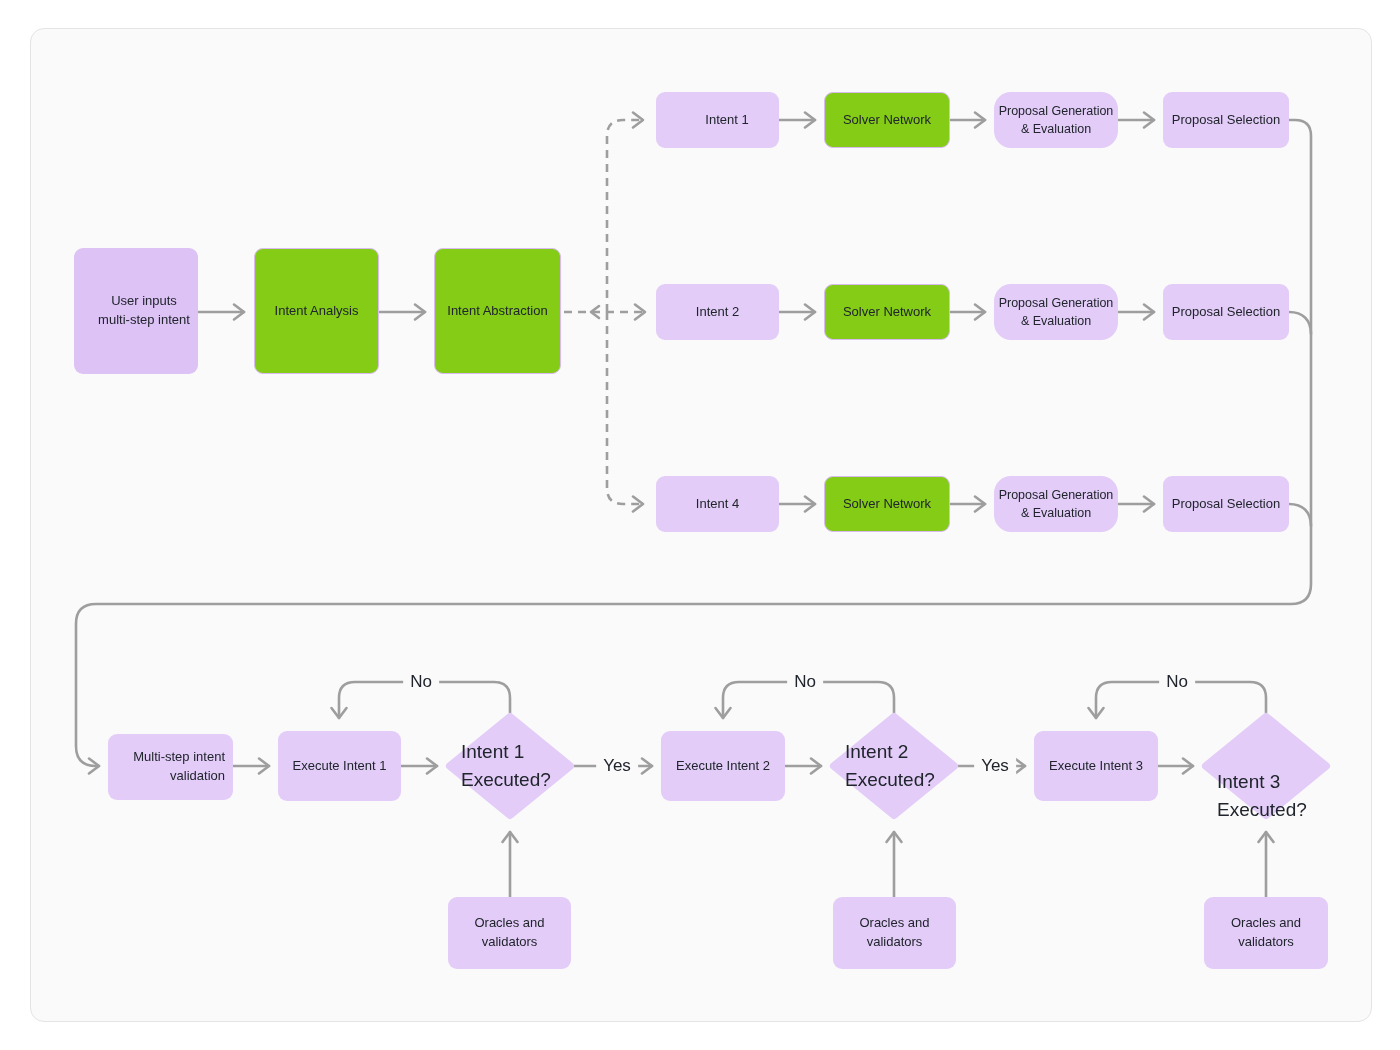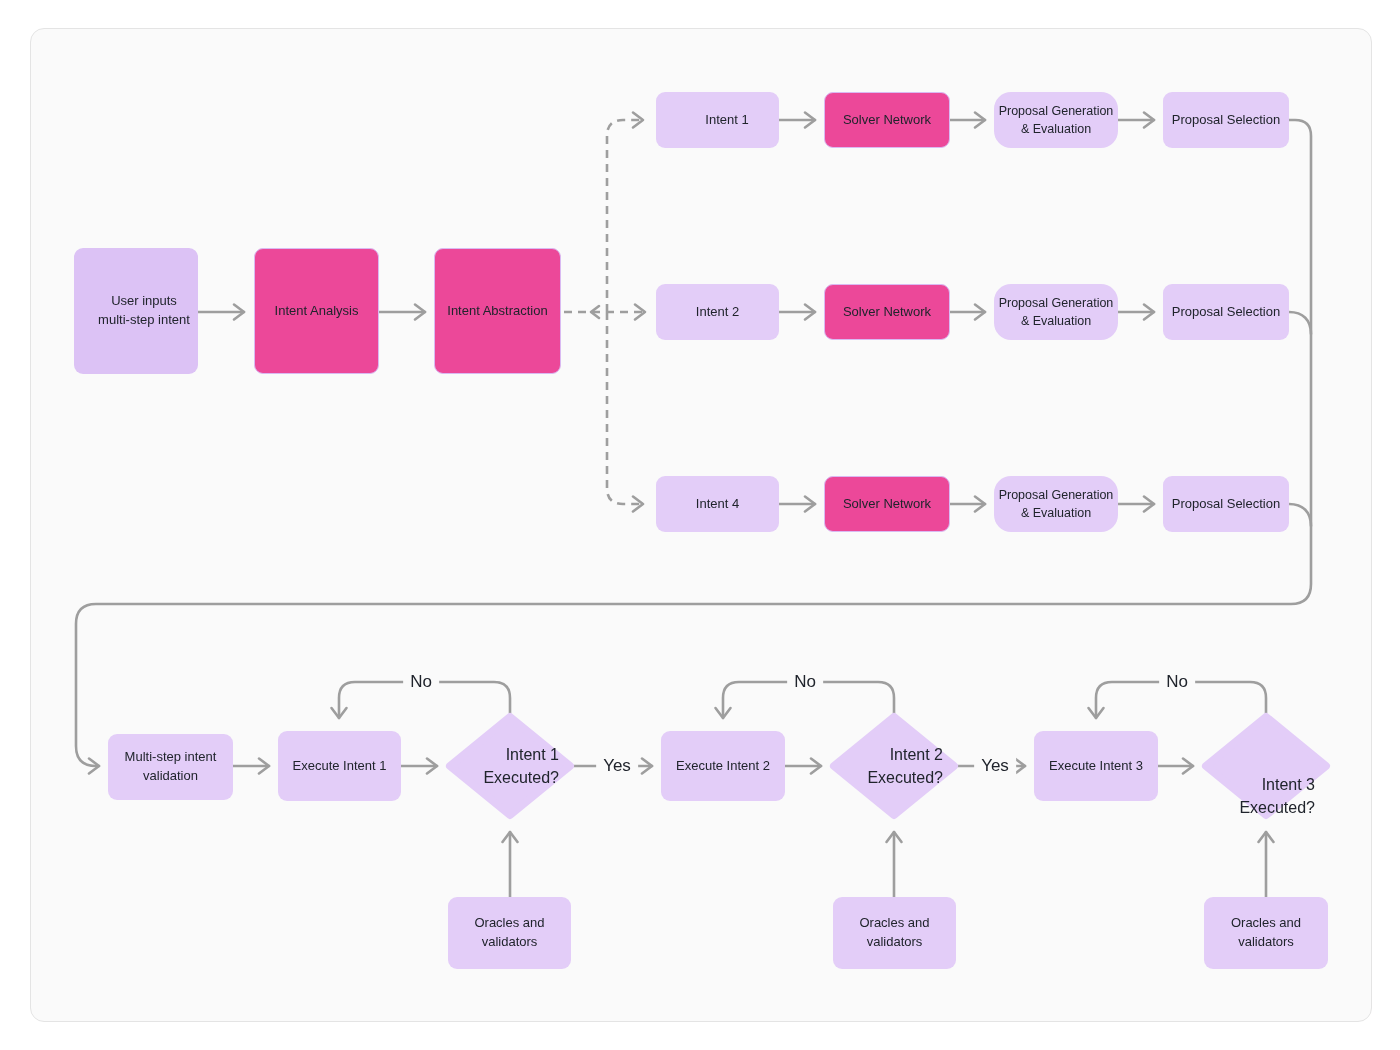--- a/index.html
+++ b/index.html
@@ -5,24 +5,24 @@
   html,body{margin:0;padding:0;background:#ffffff;width:1400px;height:1050px;
     font-family:"Liberation Sans",sans-serif;}
   .card{position:absolute;left:30px;top:28px;width:1342px;height:994px;
     background:#fafafa;border:1px solid #e4e4e4;border-radius:14px;box-sizing:border-box;}
   .layer{position:absolute;left:0;top:0;width:1342px;height:994px;}
   .node{position:absolute;display:flex;align-items:center;justify-content:center;
     text-align:center;border-radius:9px;font-size:13px;color:#20242c;line-height:1.45;
     padding:4px 8px;box-sizing:border-box;}
   .fill{background:#e3cdf8;}
   .fill-dark{background:#dcc2f5;}
-  .outline{background:#ec4899;border:1.5px solid #d9baf2;}
+  .outline{background:#84cc16;border:1.5px solid #d9baf2;}
   .gen{font-size:12.5px;padding:4px 2px;border-radius:17px;}
-  .dtext{position:absolute;transform:translate(-50%,-50%);width:98px;text-align:right;
-    font-size:16px;color:#20242c;line-height:1.45;}
+  .dtext{position:absolute;transform:translate(-50%,-50%);width:98px;text-align:left;
+    font-size:19px;color:#20242c;line-height:1.45;}
   .edge-label{position:absolute;transform:translate(-50%,-50%);background:#fafafa;
     padding:0 7px;font-size:17px;color:#20242c;}
 </style>
 </head>
 <body>
 
 <div class="card">
 
   <svg class="layer" viewBox="0 0 1342 994">
     <defs>
@@ -92,21 +92,21 @@
   <div class="node fill" style="left:625px;top:255px;width:123px;height:56px;">Intent 2</div>
   <div class="node outline" style="left:793px;top:255px;width:126px;height:56px;">Solver Network</div>
   <div class="node fill gen" style="left:963px;top:255px;width:124px;height:56px;">Proposal Generation &amp; Evaluation</div>
   <div class="node fill" style="left:1132px;top:255px;width:126px;height:56px;">Proposal Selection</div>
 
   <div class="node fill" style="left:625px;top:447px;width:123px;height:56px;">Intent 4</div>
   <div class="node outline" style="left:793px;top:447px;width:126px;height:56px;">Solver Network</div>
   <div class="node fill gen" style="left:963px;top:447px;width:124px;height:56px;">Proposal Generation &amp; Evaluation</div>
   <div class="node fill" style="left:1132px;top:447px;width:126px;height:56px;">Proposal Selection</div>
 
-  <div class="node fill" style="left:77px;top:705px;width:125px;height:66px;">Multi-step intent validation</div>
+  <div class="node fill" style="left:77px;top:705px;width:125px;height:66px;text-align:right;">Multi-step intent validation</div>
 
   <div class="node fill" style="left:247px;top:702px;width:123px;height:70px;">Execute Intent 1</div>
   <div class="dtext" style="left:479px;top:737px;">Intent 1 Executed?</div>
   <div class="node fill" style="left:630px;top:702px;width:124px;height:70px;">Execute Intent 2</div>
   <div class="dtext" style="left:863px;top:737px;">Intent 2 Executed?</div>
   <div class="node fill" style="left:1003px;top:702px;width:124px;height:70px;">Execute Intent 3</div>
   <div class="dtext" style="left:1235px;top:767px;">Intent 3 Executed?</div>
 
   <div class="node fill" style="left:417px;top:868px;width:123px;height:72px;">Oracles and validators</div>
   <div class="node fill" style="left:802px;top:868px;width:123px;height:72px;">Oracles and validators</div>

